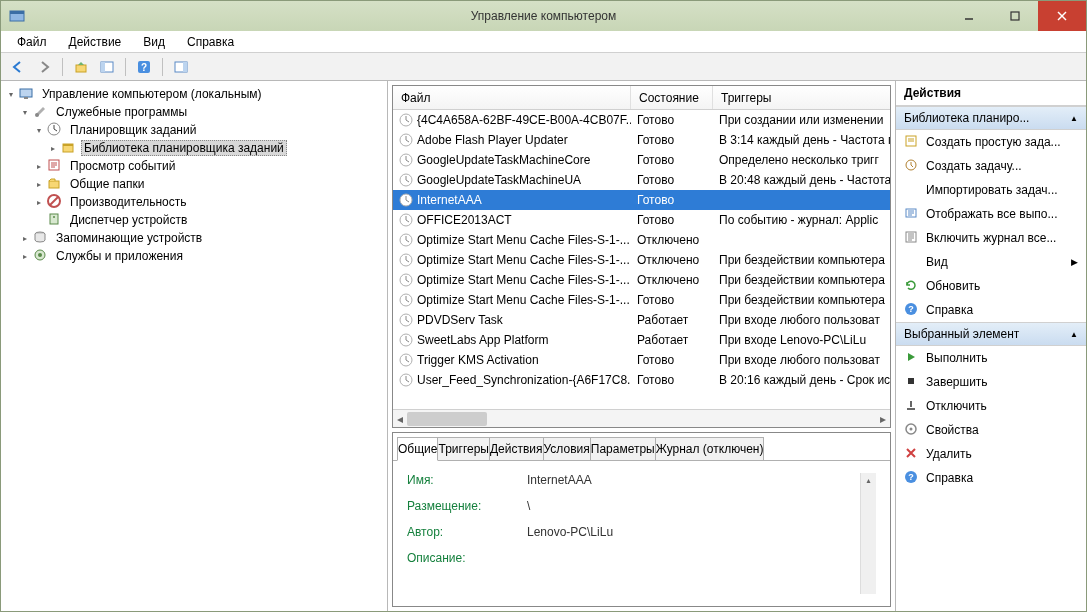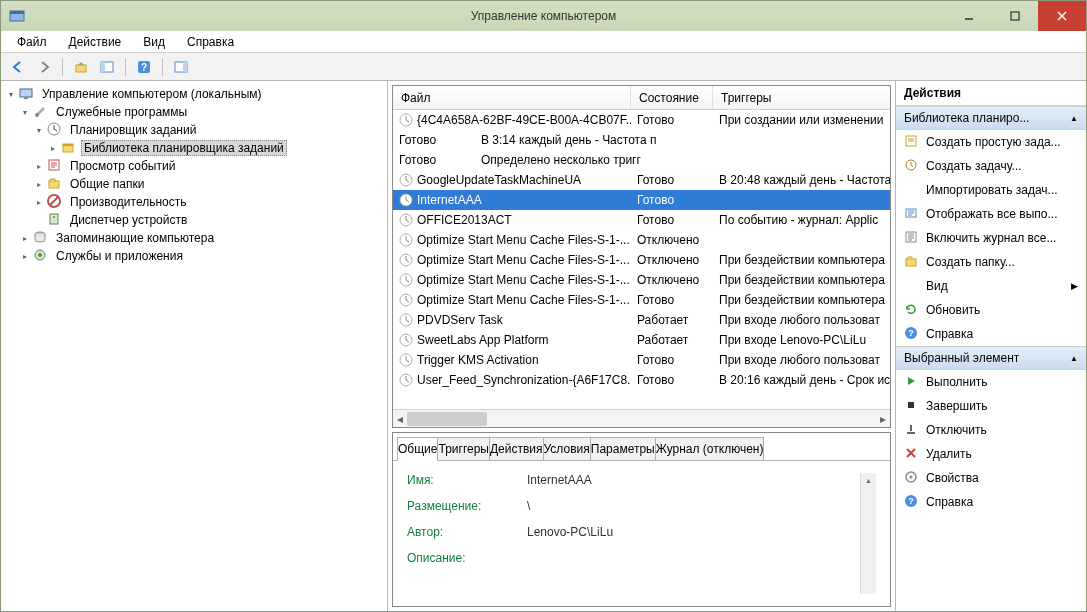--- a/index.html
+++ b/index.html
@@ -230,21 +230,21 @@
               <circle cx="7" cy="5" r="1" fill="#5a8a4a"></circle>
             </svg></span>
           <span class="node-label">Диспетчер устройств</span>
         </div>
         <div class="tree-node indent-1">
           <span class="expander">▸</span>
           <span class="node-icon"><svg viewBox="0 0 14 14" width="14" height="14">
               <ellipse cx="7" cy="4" rx="5" ry="2" fill="#d0d0d0" stroke="#888"></ellipse>
               <path d="M2 4 v6 a5 2 0 0 0 10 0 V4" fill="#e8e8e8" stroke="#888"></path>
             </svg></span>
-          <span class="node-label">Запоминающие компьютера</span>
+          <span class="node-label">Запоминающие устройств</span>
         </div>
         <div class="tree-node indent-1">
           <span class="expander">▸</span>
           <span class="node-icon"><svg viewBox="0 0 14 14" width="14" height="14">
               <circle cx="7" cy="7" r="5" fill="#d8e8d0" stroke="#5a8a4a"></circle>
               <circle cx="7" cy="7" r="2" fill="#5a8a4a"></circle>
             </svg></span>
           <span class="node-label">Службы и приложения</span>
         </div>
       </div>
@@ -262,24 +262,38 @@
                 <span class="row-icon"><svg viewBox="0 0 14 14" width="14" height="14">
                     <circle cx="7" cy="7" r="6" fill="#fff" stroke="#b0b0b0"></circle>
                     <path d="M7 7 L7 3 M7 7 L10 9" stroke="#888" fill="none"></path>
                   </svg></span>
                 <span>{4C4A658A-62BF-49CE-B00A-4CB07F...</span>
               </div>
               <div class="cell cell-state">Готово</div>
               <div class="cell cell-trigger" style="flex:1">При создании или изменении</div>
             </div>
             <div class="list-row">
+              <div class="cell cell-file">
+                <span class="row-icon"><svg viewBox="0 0 14 14" width="14" height="14">
+                    <circle cx="7" cy="7" r="6" fill="#fff" stroke="#b0b0b0"></circle>
+                    <path d="M7 7 L7 3 M7 7 L10 9" stroke="#888" fill="none"></path>
+                  </svg></span>
+                <span>Adobe Flash Player Updater</span>
+              </div>
               <div class="cell cell-state">Готово</div>
               <div class="cell cell-trigger" style="flex:1">В 3:14 каждый день - Частота п</div>
             </div>
             <div class="list-row">
+              <div class="cell cell-file">
+                <span class="row-icon"><svg viewBox="0 0 14 14" width="14" height="14">
+                    <circle cx="7" cy="7" r="6" fill="#fff" stroke="#b0b0b0"></circle>
+                    <path d="M7 7 L7 3 M7 7 L10 9" stroke="#888" fill="none"></path>
+                  </svg></span>
+                <span>GoogleUpdateTaskMachineCore</span>
+              </div>
               <div class="cell cell-state">Готово</div>
               <div class="cell cell-trigger" style="flex:1">Определено несколько тригг</div>
             </div>
             <div class="list-row">
               <div class="cell cell-file">
                 <span class="row-icon"><svg viewBox="0 0 14 14" width="14" height="14">
                     <circle cx="7" cy="7" r="6" fill="#fff" stroke="#b0b0b0"></circle>
                     <path d="M7 7 L7 3 M7 7 L10 9" stroke="#888" fill="none"></path>
                   </svg></span>
                 <span>GoogleUpdateTaskMachineUA</span>
@@ -473,27 +487,20 @@
             <span>Отображать все выпо...</span>
           </div>
           <div class="action-item">
             <span class="action-icon"><svg viewBox="0 0 14 14" width="14" height="14">
                 <rect x="2" y="2" width="10" height="10" fill="#fff" stroke="#888"></rect>
                 <path d="M4 4 h6 M4 6 h6 M4 8 h6 M4 10 h4" stroke="#888"></path>
               </svg></span>
             <span>Включить журнал все...</span>
           </div>
           <div class="action-item">
-            <span class="action-icon"><svg viewBox="0 0 14 14" width="14" height="14">
-                <rect x="2" y="5" width="10" height="7" fill="#f7d774" stroke="#c9a227"></rect>
-                <path d="M2 5 L4 3 h4 v2" fill="#f7d774" stroke="#c9a227"></path>
-              </svg></span>
-            <span>Создать папку...</span>
-          </div>
-          <div class="action-item">
             <span class="action-icon"></span>
             <span>Вид</span>
             <span class="chev">▶</span>
           </div>
           <div class="action-item">
             <span class="action-icon"><svg viewBox="0 0 14 14" width="14" height="14">
                 <path d="M3 7 a4 4 0 1 1 1 3" fill="none" stroke="#3a9a3a" stroke-width="1.5"></path>
                 <path d="M3 4 v3 h3" fill="none" stroke="#3a9a3a" stroke-width="1.5"></path>
               </svg></span>
             <span>Обновить</span>
@@ -525,33 +532,33 @@
           </div>
           <div class="action-item">
             <span class="action-icon"><svg viewBox="0 0 14 14" width="14" height="14">
                 <path d="M7 3 v6" stroke="#666" stroke-width="2"></path>
                 <path d="M3 11 h8" stroke="#666" stroke-width="2"></path>
               </svg></span>
             <span>Отключить</span>
           </div>
           <div class="action-item">
             <span class="action-icon"><svg viewBox="0 0 14 14" width="14" height="14">
-                <path d="M3 3 L11 11 M11 3 L3 11" stroke="#d04040" stroke-width="2"></path>
-              </svg></span>
-            <span>Удалить</span>
-          </div>
-          <div class="action-item">
-            <span class="action-icon"><svg viewBox="0 0 14 14" width="14" height="14">
                 <circle cx="7" cy="7" r="5" fill="none" stroke="#888" stroke-width="1.5"></circle>
                 <circle cx="7" cy="7" r="1.5" fill="#888"></circle>
               </svg></span>
             <span>Свойства</span>
           </div>
           <div class="action-item">
             <span class="action-icon"><svg viewBox="0 0 14 14" width="14" height="14">
+                <path d="M3 3 L11 11 M11 3 L3 11" stroke="#d04040" stroke-width="2"></path>
+              </svg></span>
+            <span>Удалить</span>
+          </div>
+          <div class="action-item">
+            <span class="action-icon"><svg viewBox="0 0 14 14" width="14" height="14">
                 <circle cx="7" cy="7" r="6" fill="#4a8fe0"></circle>
                 <text x="7" y="10" font-size="9" fill="#fff" text-anchor="middle" font-weight="bold">?</text>
               </svg></span>
             <span>Справка</span>
           </div>
         </div>
     </div>
 
   </div>
 </div>

